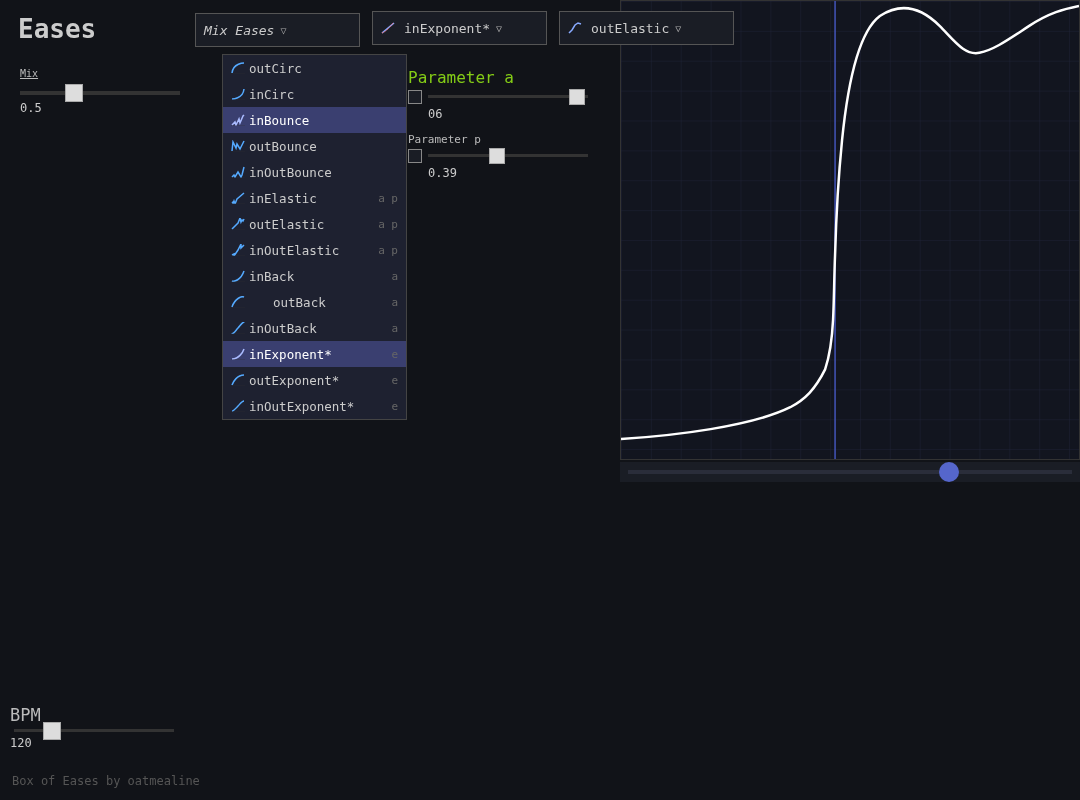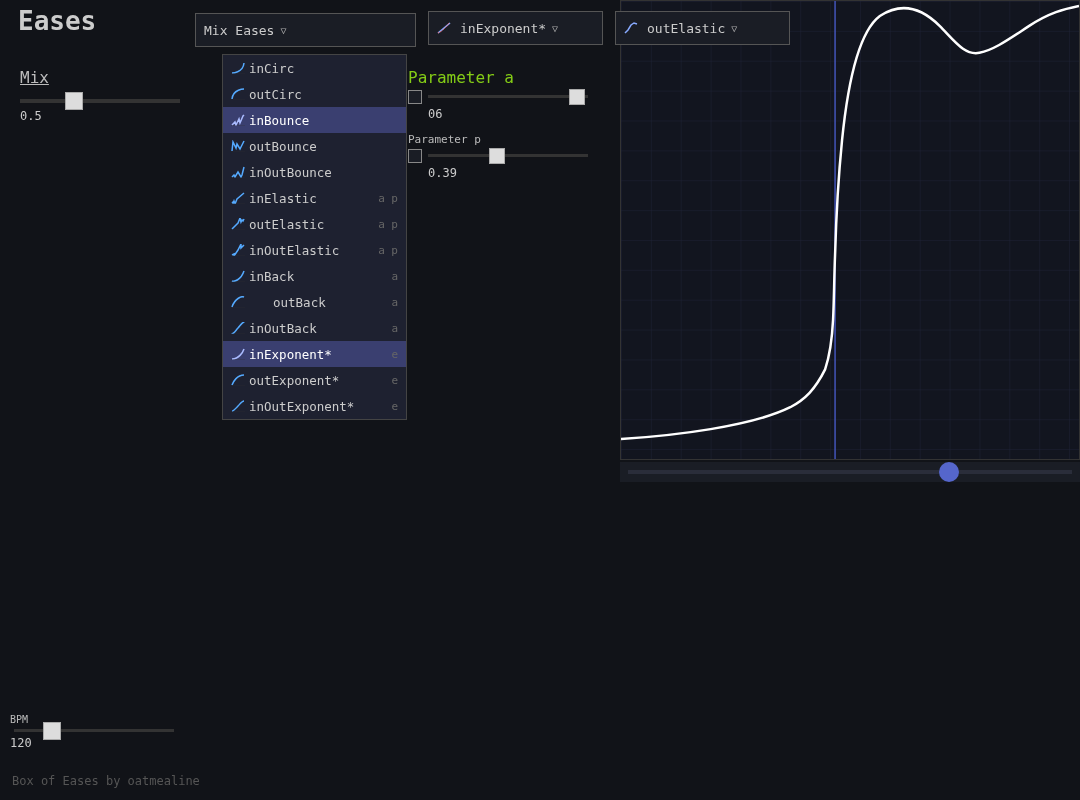--- a/index.html
+++ b/index.html
@@ -40,21 +40,22 @@
       height: 34px;
     }
 
     .dropdown-btn .arrow {
       font-size: 10px;
       color: #aaa;
     }
 
     
     .mix-dropdown {
-      width: 221px;
+      width: 165px;
+      font-style: italic;
     }
 
     
     .inexponent-dropdown {
       width: 175px;
       margin-left: 12px;
     }
 
     
     .outelastic-dropdown {
@@ -193,21 +194,21 @@
 
     
     .bpm-section {
       position: absolute;
       bottom: 50px;
       left: 10px;
     }
 
     .bpm-label {
       color: #bbb;
-      font-size: 10px;
+      font-size: 17px;
       margin-bottom: 4px;
     }
 
     .bpm-slider-container {
       display: flex;
       align-items: center;
     }
 
     .bpm-slider-track {
       width: 160px;
@@ -238,21 +239,21 @@
       position: absolute;
       bottom: 12px;
       left: 12px;
       color: #555;
       font-size: 12px;
     }
 
     
     .app-title {
       position: absolute;
-      top: 6px;
+      top: 14px;
       left: 18px;
       font-size: 26px;
       font-weight: bold;
       color: #ccc;
       font-family: monospace;
       z-index: 5;
     }
   </style>
 </head>
 <body>
@@ -286,32 +287,32 @@
       </svg>
       <span>outElastic</span>
       <span class="arrow">▽</span>
     </div>
   </div>
 </div>
 
 <div class="dropdown-menu" id="dropdown-menu">
 <div class="dropdown-item">
       <svg width="14" height="12" viewBox="0 0 14 12" style="margin-right:4px; flex-shrink:0;">
+        <path d="M1,11 C2,1 13,1 13,1" fill="none" stroke="#55aaff" stroke-width="1.5"></path>
+        <line x1="0" y1="12" x2="14" y2="12" stroke="#333" stroke-width="0.5"></line>
+      </svg>
+      <span style="flex:1;">outCirc</span>
+
+    </div>
+    <div class="dropdown-item">
+      <svg width="14" height="12" viewBox="0 0 14 12" style="margin-right:4px; flex-shrink:0;">
         <path d="M1,11 C1,11 12,11 13,1" fill="none" stroke="#55aaff" stroke-width="1.5"></path>
         <line x1="0" y1="12" x2="14" y2="12" stroke="#333" stroke-width="0.5"></line>
       </svg>
       <span style="flex:1;">inCirc</span>
-
-    </div>
-    <div class="dropdown-item">
-      <svg width="14" height="12" viewBox="0 0 14 12" style="margin-right:4px; flex-shrink:0;">
-        <path d="M1,11 C2,1 13,1 13,1" fill="none" stroke="#55aaff" stroke-width="1.5"></path>
-        <line x1="0" y1="12" x2="14" y2="12" stroke="#333" stroke-width="0.5"></line>
-      </svg>
-      <span style="flex:1;">outCirc</span>
 
     </div>
     <div class="dropdown-item selected">
       <svg width="14" height="12" viewBox="0 0 14 12" style="margin-right:4px; flex-shrink:0;">
         <path d="M1,11 L4,8 L5,11 L8,5 L9,9 L12,2 L13,1" fill="none" stroke="#aabbff" stroke-width="1.5"></path>
         <line x1="0" y1="12" x2="14" y2="12" stroke="#333" stroke-width="0.5"></line>
       </svg>
       <span style="flex:1;">inBounce</span>
 
     </div>
@@ -400,21 +401,21 @@
         <path d="M1,11 C3,11 5,8 7,6 C9,4 11,1 13,1" fill="none" stroke="#55aaff" stroke-width="1.5"></path>
         <line x1="0" y1="12" x2="14" y2="12" stroke="#333" stroke-width="0.5"></line>
       </svg>
       <span style="flex:1;">inOutExponent*</span>
       <span style="color:#666; font-size:11px;">e</span>
     </div>
   </div>
 
 <div style="position:absolute; top:62px; left:10px; width:210px;">
   <div style="display:flex; align-items:center; padding: 6px 10px;">
-    <span style="color:#bbb; font-size:16px; width:80px;text-decoration:underline;">Mix</span>
+    <span style="color:#bbb; font-size:10px; width:80px;text-decoration:underline;">Mix</span>
   </div>
   <div style="padding: 0 10px 6px 10px;">
     <div class="slider-track" style="width:160px;">
       <div class="slider-thumb" style="left:28%;"></div>
     </div>
     <div class="slider-value">0.5</div>
   </div>
 </div>
 
 <div style="position:absolute; top:62px; left:398px; width:220px;">

